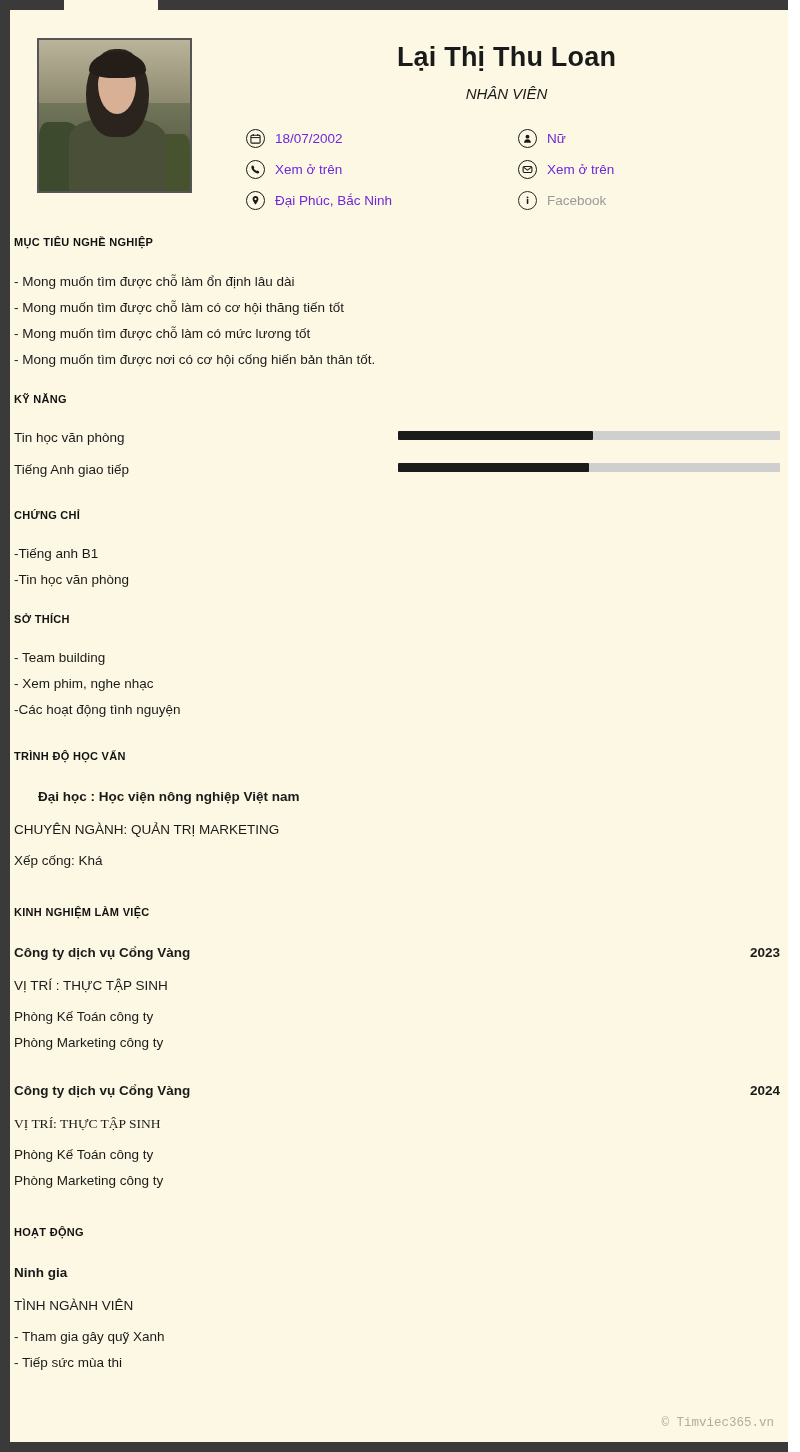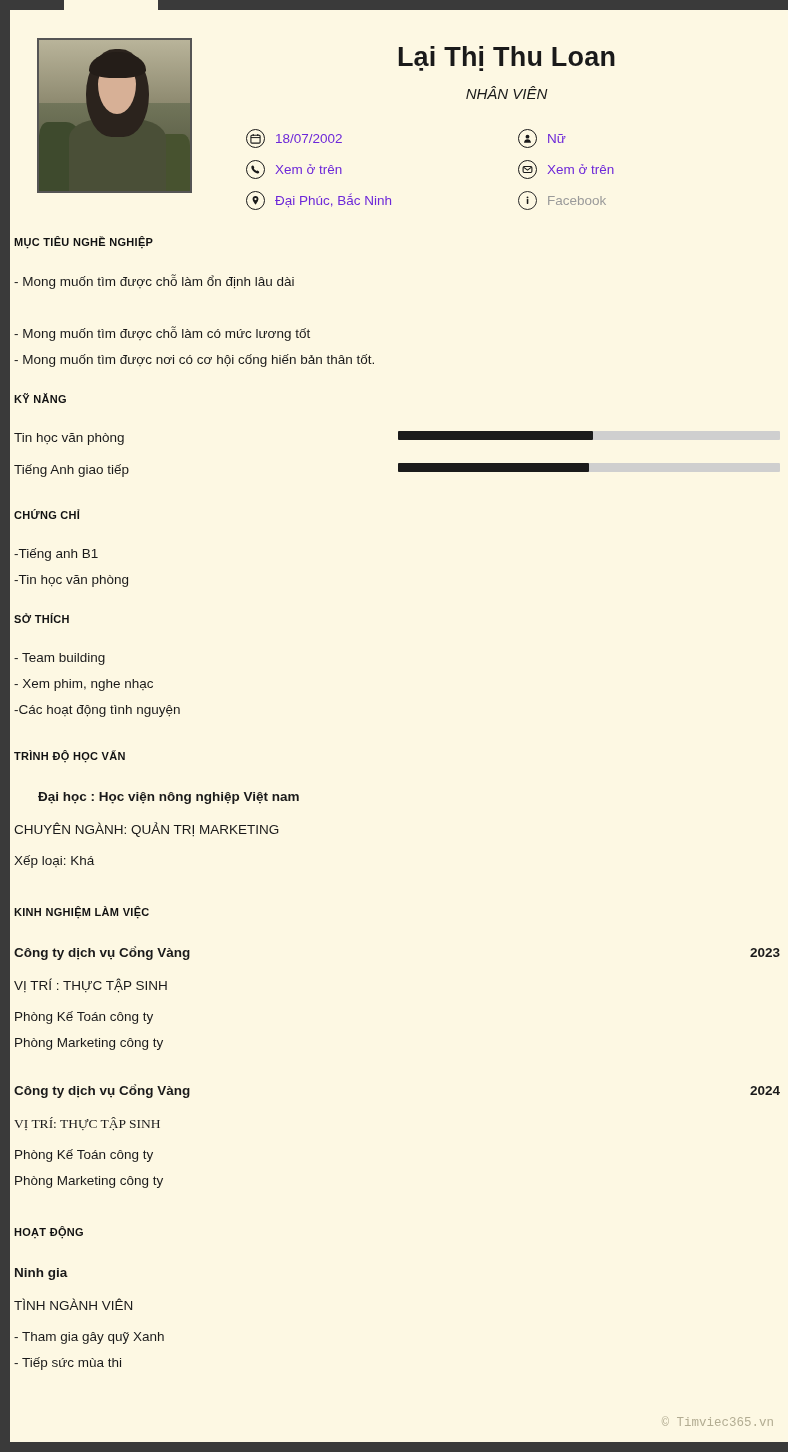--- a/index.html
+++ b/index.html
@@ -287,20 +287,21 @@
               <rect x="5.2" y="4.4" width="1.7" height="5.3" rx=".5" fill="#1a1a1a"></rect>
             </svg>
         </span>
         <span>Facebook</span>
       </div>
     </div>
   </div>
 
   <div class="section-title" style="left:14px; top:236px;">MỤC TIÊU NGHỀ NGHIỆP</div>
   <div class="line" style="left:14px; top:274px;">- Mong muốn tìm được chỗ làm ổn định lâu dài</div>
+  <div class="line" style="left:14px; top:300px;">- Mong muốn tìm được chỗ làm có cơ hội thăng tiến tốt</div>
   <div class="line" style="left:14px; top:326px;">- Mong muốn tìm được chỗ làm có mức lương tốt</div>
   <div class="line" style="left:14px; top:352px;">- Mong muốn tìm được nơi có cơ hội cống hiến bản thân tốt.</div>
 
   <div class="section-title" style="left:14px; top:393px;">KỸ NĂNG</div>
   <div class="line" style="left:14px; top:430px;">Tin học văn phòng</div>
   <div class="bar-bg" style="left:398px; top:431px; width:382px;">
     <div class="bar-fg" style="left:0; top:0; width:195px;"></div>
   </div>
   <div class="line" style="left:14px; top:462px;">Tiếng Anh giao tiếp</div>
   <div class="bar-bg" style="left:398px; top:463px; width:382px;">
@@ -312,21 +313,21 @@
   <div class="line" style="left:14px; top:572px;">-Tin học văn phòng</div>
 
   <div class="section-title" style="left:14px; top:613px;">SỞ THÍCH</div>
   <div class="line" style="left:14px; top:650px;">- Team building</div>
   <div class="line" style="left:14px; top:676px;">- Xem phim, nghe nhạc</div>
   <div class="line" style="left:14px; top:702px;">-Các hoạt động tình nguyện</div>
 
   <div class="section-title" style="left:14px; top:750px;">TRÌNH ĐỘ HỌC VẤN</div>
   <div class="line b" style="left:14px; top:789px;margin-left:24px;">Đại học : Học viện nông nghiệp Việt nam</div>
   <div class="line" style="left:14px; top:822px;">CHUYÊN NGÀNH: QUẢN TRỊ MARKETING</div>
-  <div class="line" style="left:14px; top:853px;">Xếp loại: Khá</div>
+  <div class="line" style="left:14px; top:853px;">Xếp cống: Khá</div>
 
   <div class="section-title" style="left:14px; top:906px;">KINH NGHIỆM LÀM VIỆC</div>
 
   <div class="line b" style="left:14px; top:945px;">Công ty dịch vụ Cổng Vàng</div>
   <div class="line b r" style="left:600px; top:945px; width:180px;">2023</div>
   <div class="line" style="left:14px; top:978px;">VỊ TRÍ : THỰC TẬP SINH</div>
   <div class="line" style="left:14px; top:1009px;">Phòng Kế Toán công ty</div>
   <div class="line" style="left:14px; top:1035px;">Phòng Marketing công ty</div>
 
   <div class="line b" style="left:14px; top:1083px;">Công ty dịch vụ Cổng Vàng</div>

